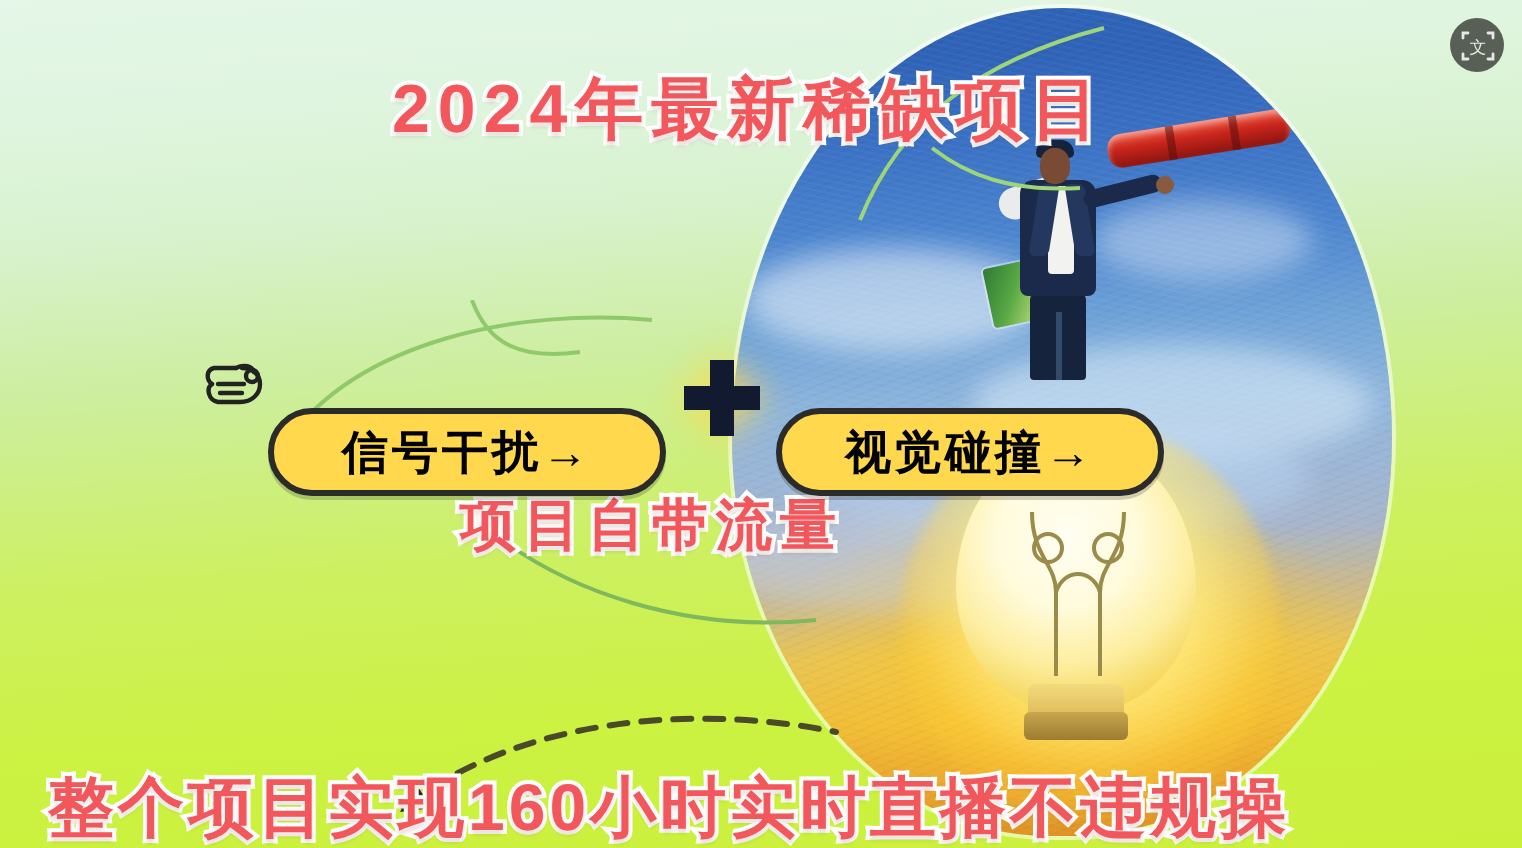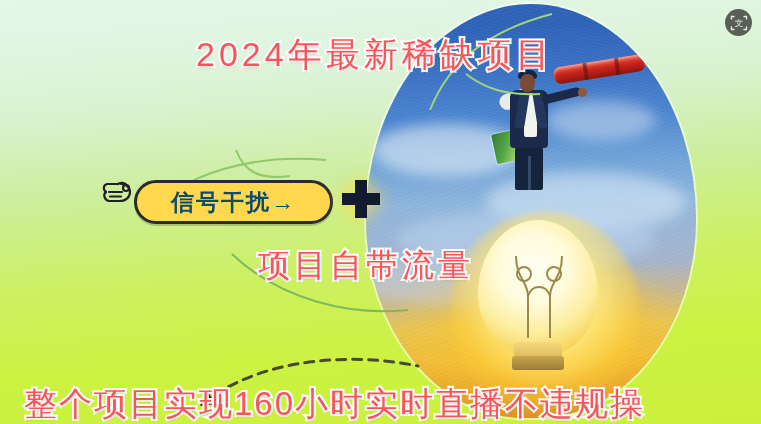--- a/index.html
+++ b/index.html
@@ -168,49 +168,50 @@
   .squiggle { position: absolute; pointer-events: none; }
   .sq-a { left: 140px; top: 150px; width: 190px; height: 80px; }
   .sq-b { left: 230px; top: 250px; width: 180px; height: 70px; }
   .sq-c { left: 200px; top: 352px; width: 220px; height: 60px; }
   .sq-d { left: 420px; top: 10px;  width: 140px; height: 110px; }
 
   
   .ptext {
     position: absolute;
     color: #f2575c;
-    font-weight: 400;
+    font-weight: 700;
     letter-spacing: 4px;
     white-space: nowrap;
     -webkit-text-stroke: 4px #ffffff;
     paint-order: stroke fill;
     text-shadow:
        0 0 2px #fff, 0 2px 2px rgba(120,80,60,.22);
   }
   .line-1 { left: 196px; top: 32px;  font-size: 34px; }
   .line-2 { left: 196px; top: 98px;  font-size: 34px; }
-  .line-3 { left: 258px; top: 244px; font-size: 32px; }
+  .line-3 { left: 230px; top: 244px; font-size: 28px; }
   .line-4 { left: 228px; top: 312px; font-size: 32px; }
   .line-5 { left: 24px;  top: 382px; font-size: 33px; letter-spacing: 2px; }
 
   
   .badge {
     position: absolute;
     display: flex;
     align-items: center;
     justify-content: center;
     background: #ffd84d;
     border: 3px solid #2b2b2b;
     border-radius: 22px;
-    color: #0c4a6e;
+    color: #000000;
     font-weight: 700;
     font-size: 23px;
     letter-spacing: 2px;
     white-space: nowrap;
     box-shadow: 0 2px 0 rgba(0,0,0,.18);
+    margin-top: 24px;
   }
   .badge-1 { left: 134px; top: 180px; width: 193px; height: 38px; }
   .badge-2 { left: 388px; top: 180px; width: 188px; height: 38px; }
 
   .hand-icon {
     position: absolute;
     left: 100px; top: 176px;
     width: 34px; height: 32px;
     color: #222;
   }
@@ -317,20 +318,23 @@
   <div class="badge badge-1">
     <span>信号干扰→</span>
   </div>
 
   <div class="plus-mark">
     <svg viewBox="0 0 46 46">
       <path d="M17 4 H29 V17 H42 V29 H29 V42 H17 V29 H4 V17 H17 Z" fill="currentColor"></path>
     </svg>
   </div>
 
+  <div class="badge badge-2">
+    <span>视觉碰撞→</span>
+  </div>
 
   <div class="watermark">
     <svg viewBox="0 0 18 18">
       <g fill="none" stroke="#e8e8e8" stroke-width="1.4" stroke-linecap="round">
         <path d="M1.5 5 V2.5 H4"></path>
         <path d="M14 2.5 H16.5 V5"></path>
         <path d="M16.5 13 V15.5 H14"></path>
         <path d="M4 15.5 H1.5 V13"></path>
       </g>
       <text x="9" y="12.4" text-anchor="middle" font-size="8.5" font-family="'DejaVu Sans', sans-serif" fill="#e8e8e8">文</text>

